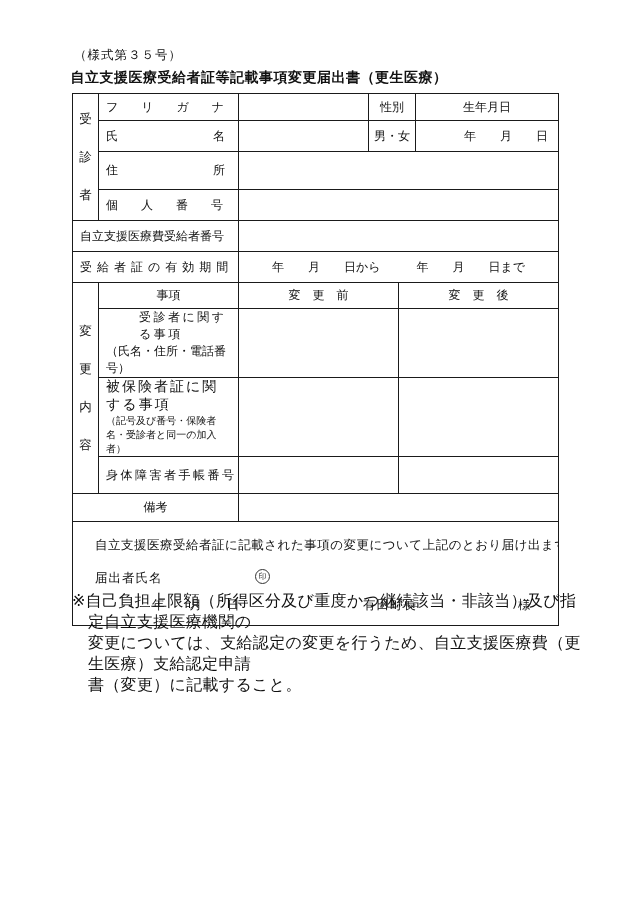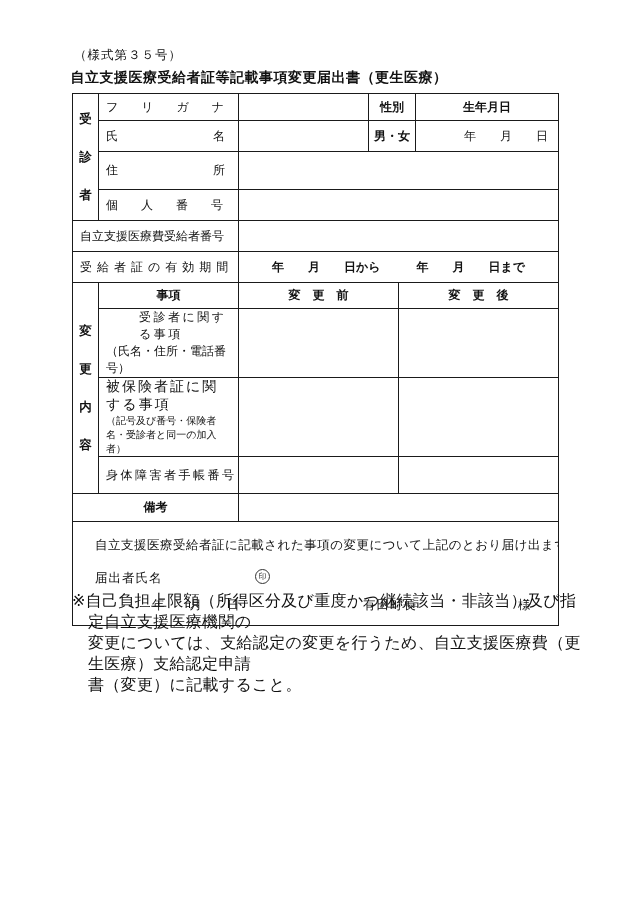--- a/index.html
+++ b/index.html
@@ -25,21 +25,21 @@
     position: absolute; top: 93px; left: 72px;
     width: 486px; border-collapse: collapse; table-layout: fixed;
     border: 1.5px solid #1a1a1a;
     font-size: 12px;
   }
   td {
     border: 1px solid #1a1a1a; padding: 0; vertical-align: middle;
     overflow: hidden; white-space: nowrap;
   }
   td.pad { padding-left: 7px; padding-right: 6px; }
-  td.center { text-align: center; font-weight: bold; }
+  td.center { text-align: center; }
   td.dotted { border-bottom: 1px dotted #9a9a9a; }
   td.wrapok { white-space: normal; }
 
   .vlabel {
     white-space: pre-line; text-align: center;
     font-size: 12.5px; line-height: 38px;
   }
   .sp2 { letter-spacing: 95px; }   
   .sp4 { letter-spacing: 23px; }   
   .sp9 { letter-spacing: 5px; text-align: right; }    

